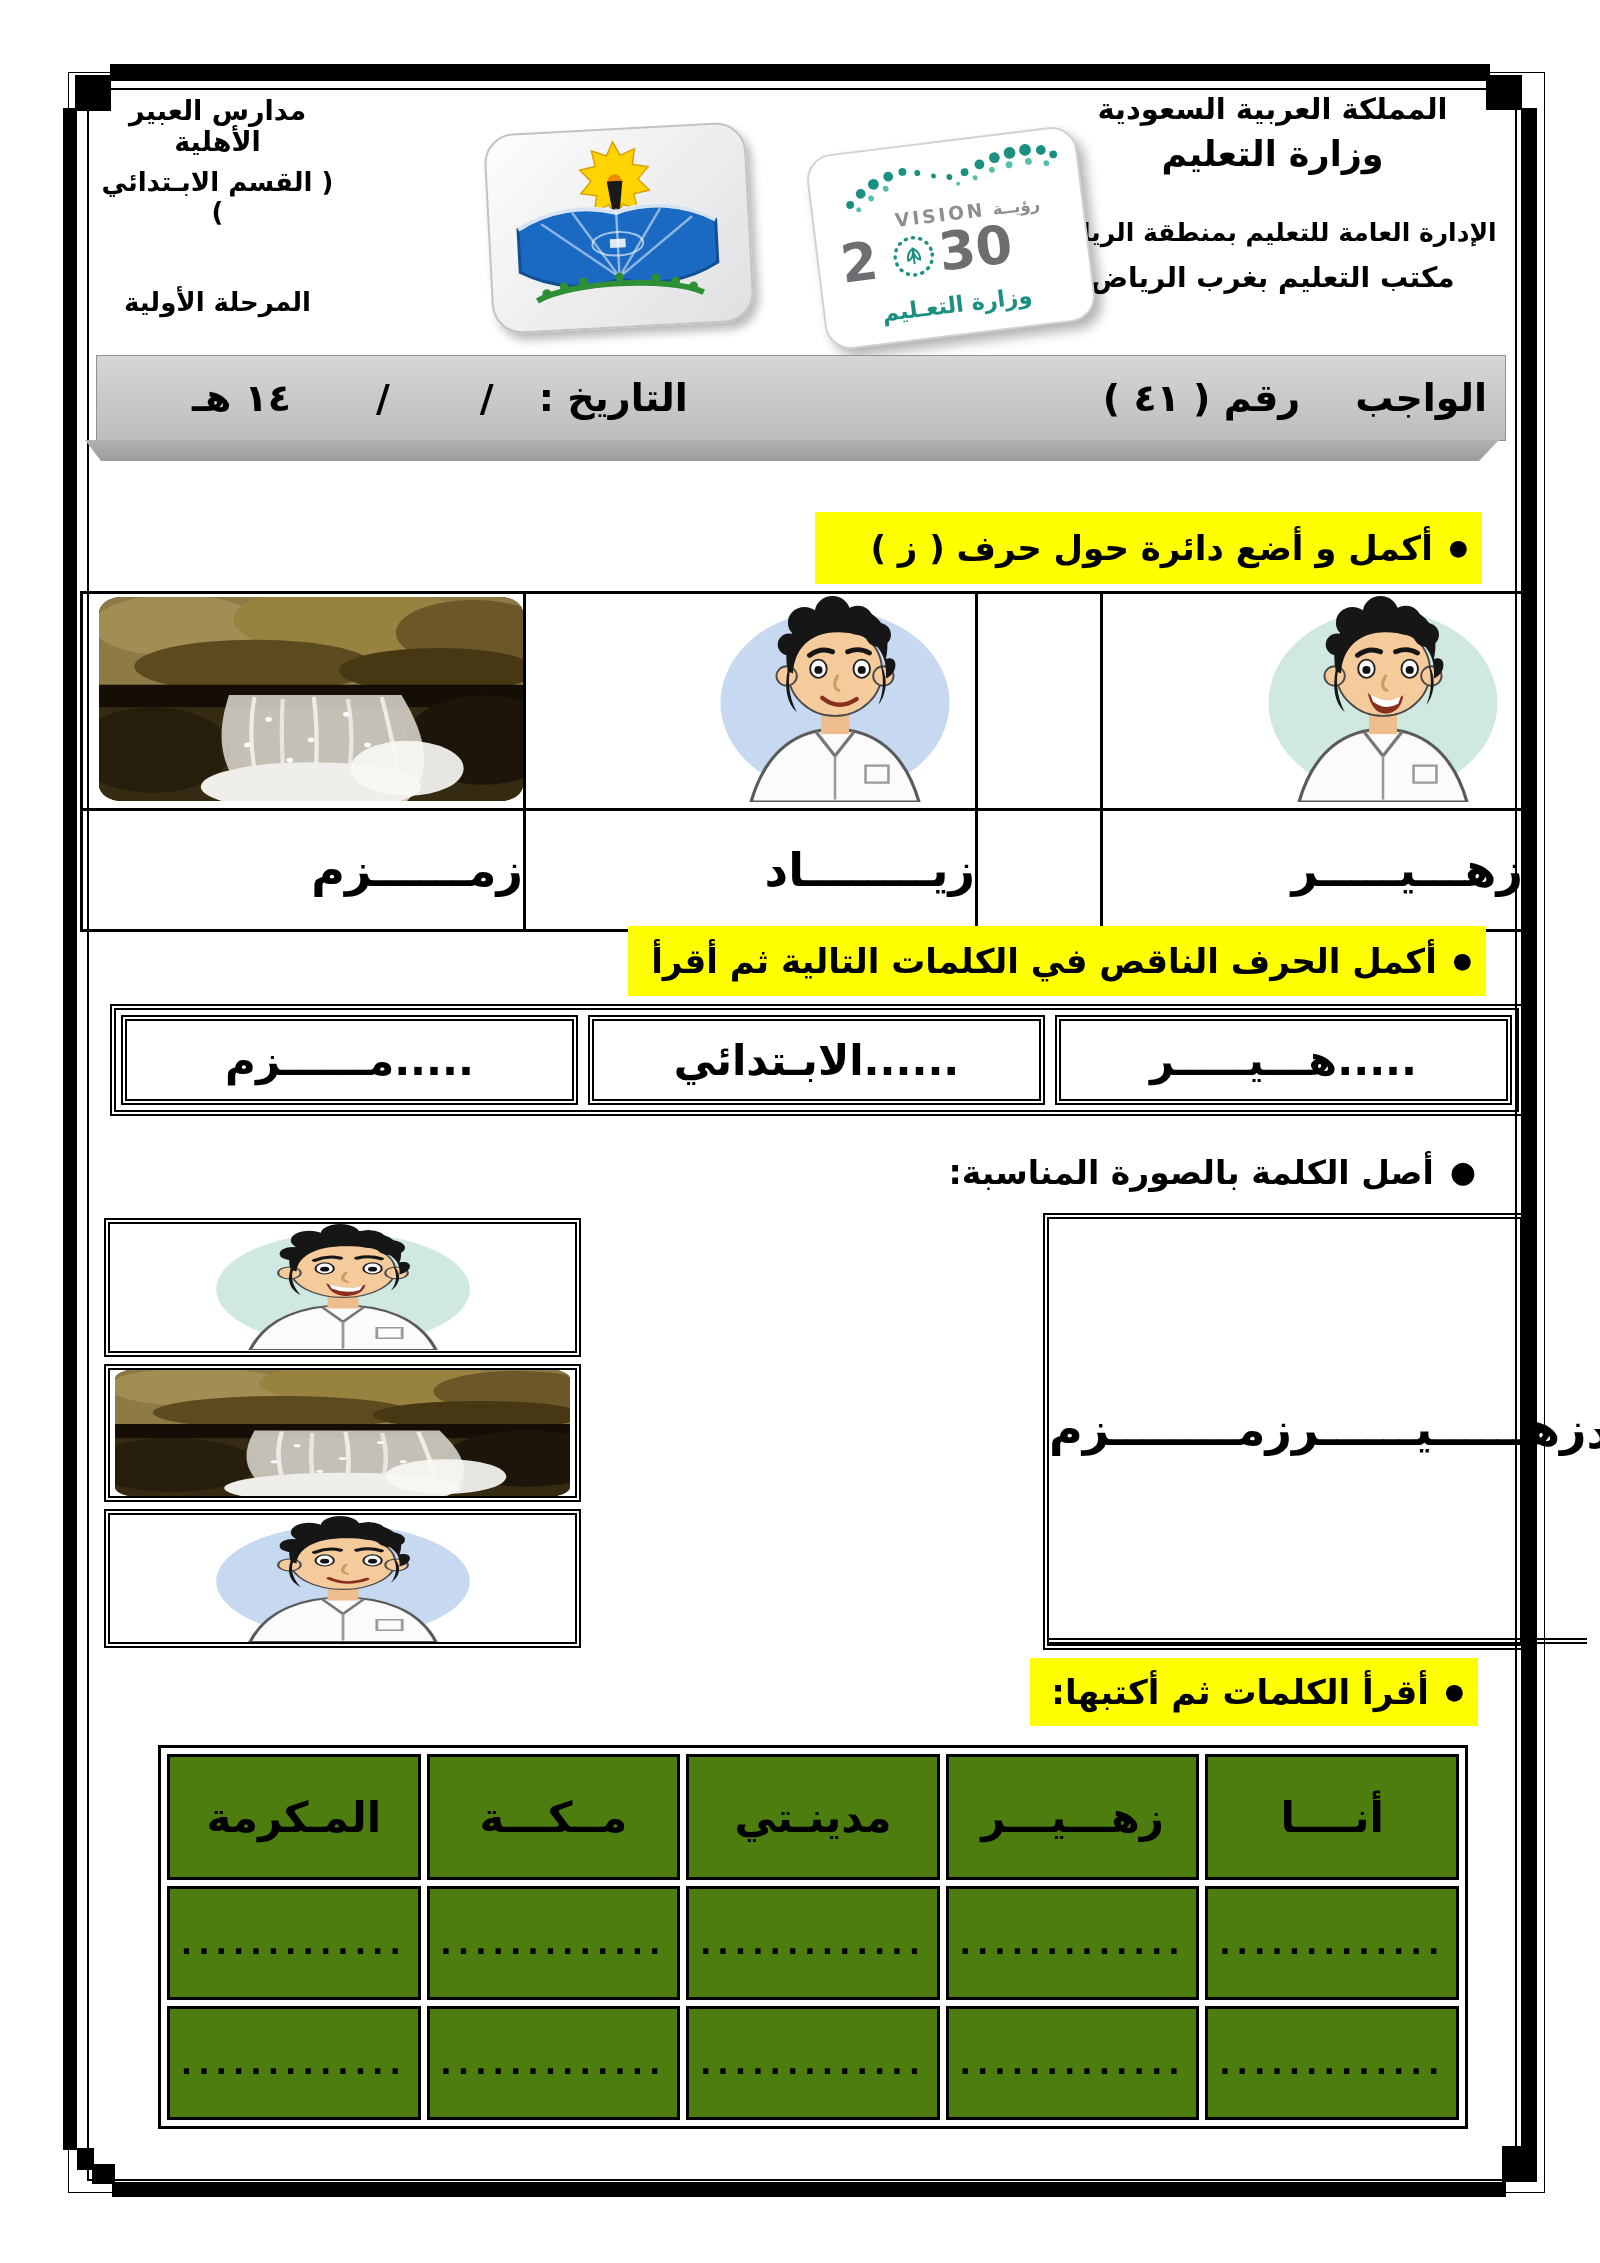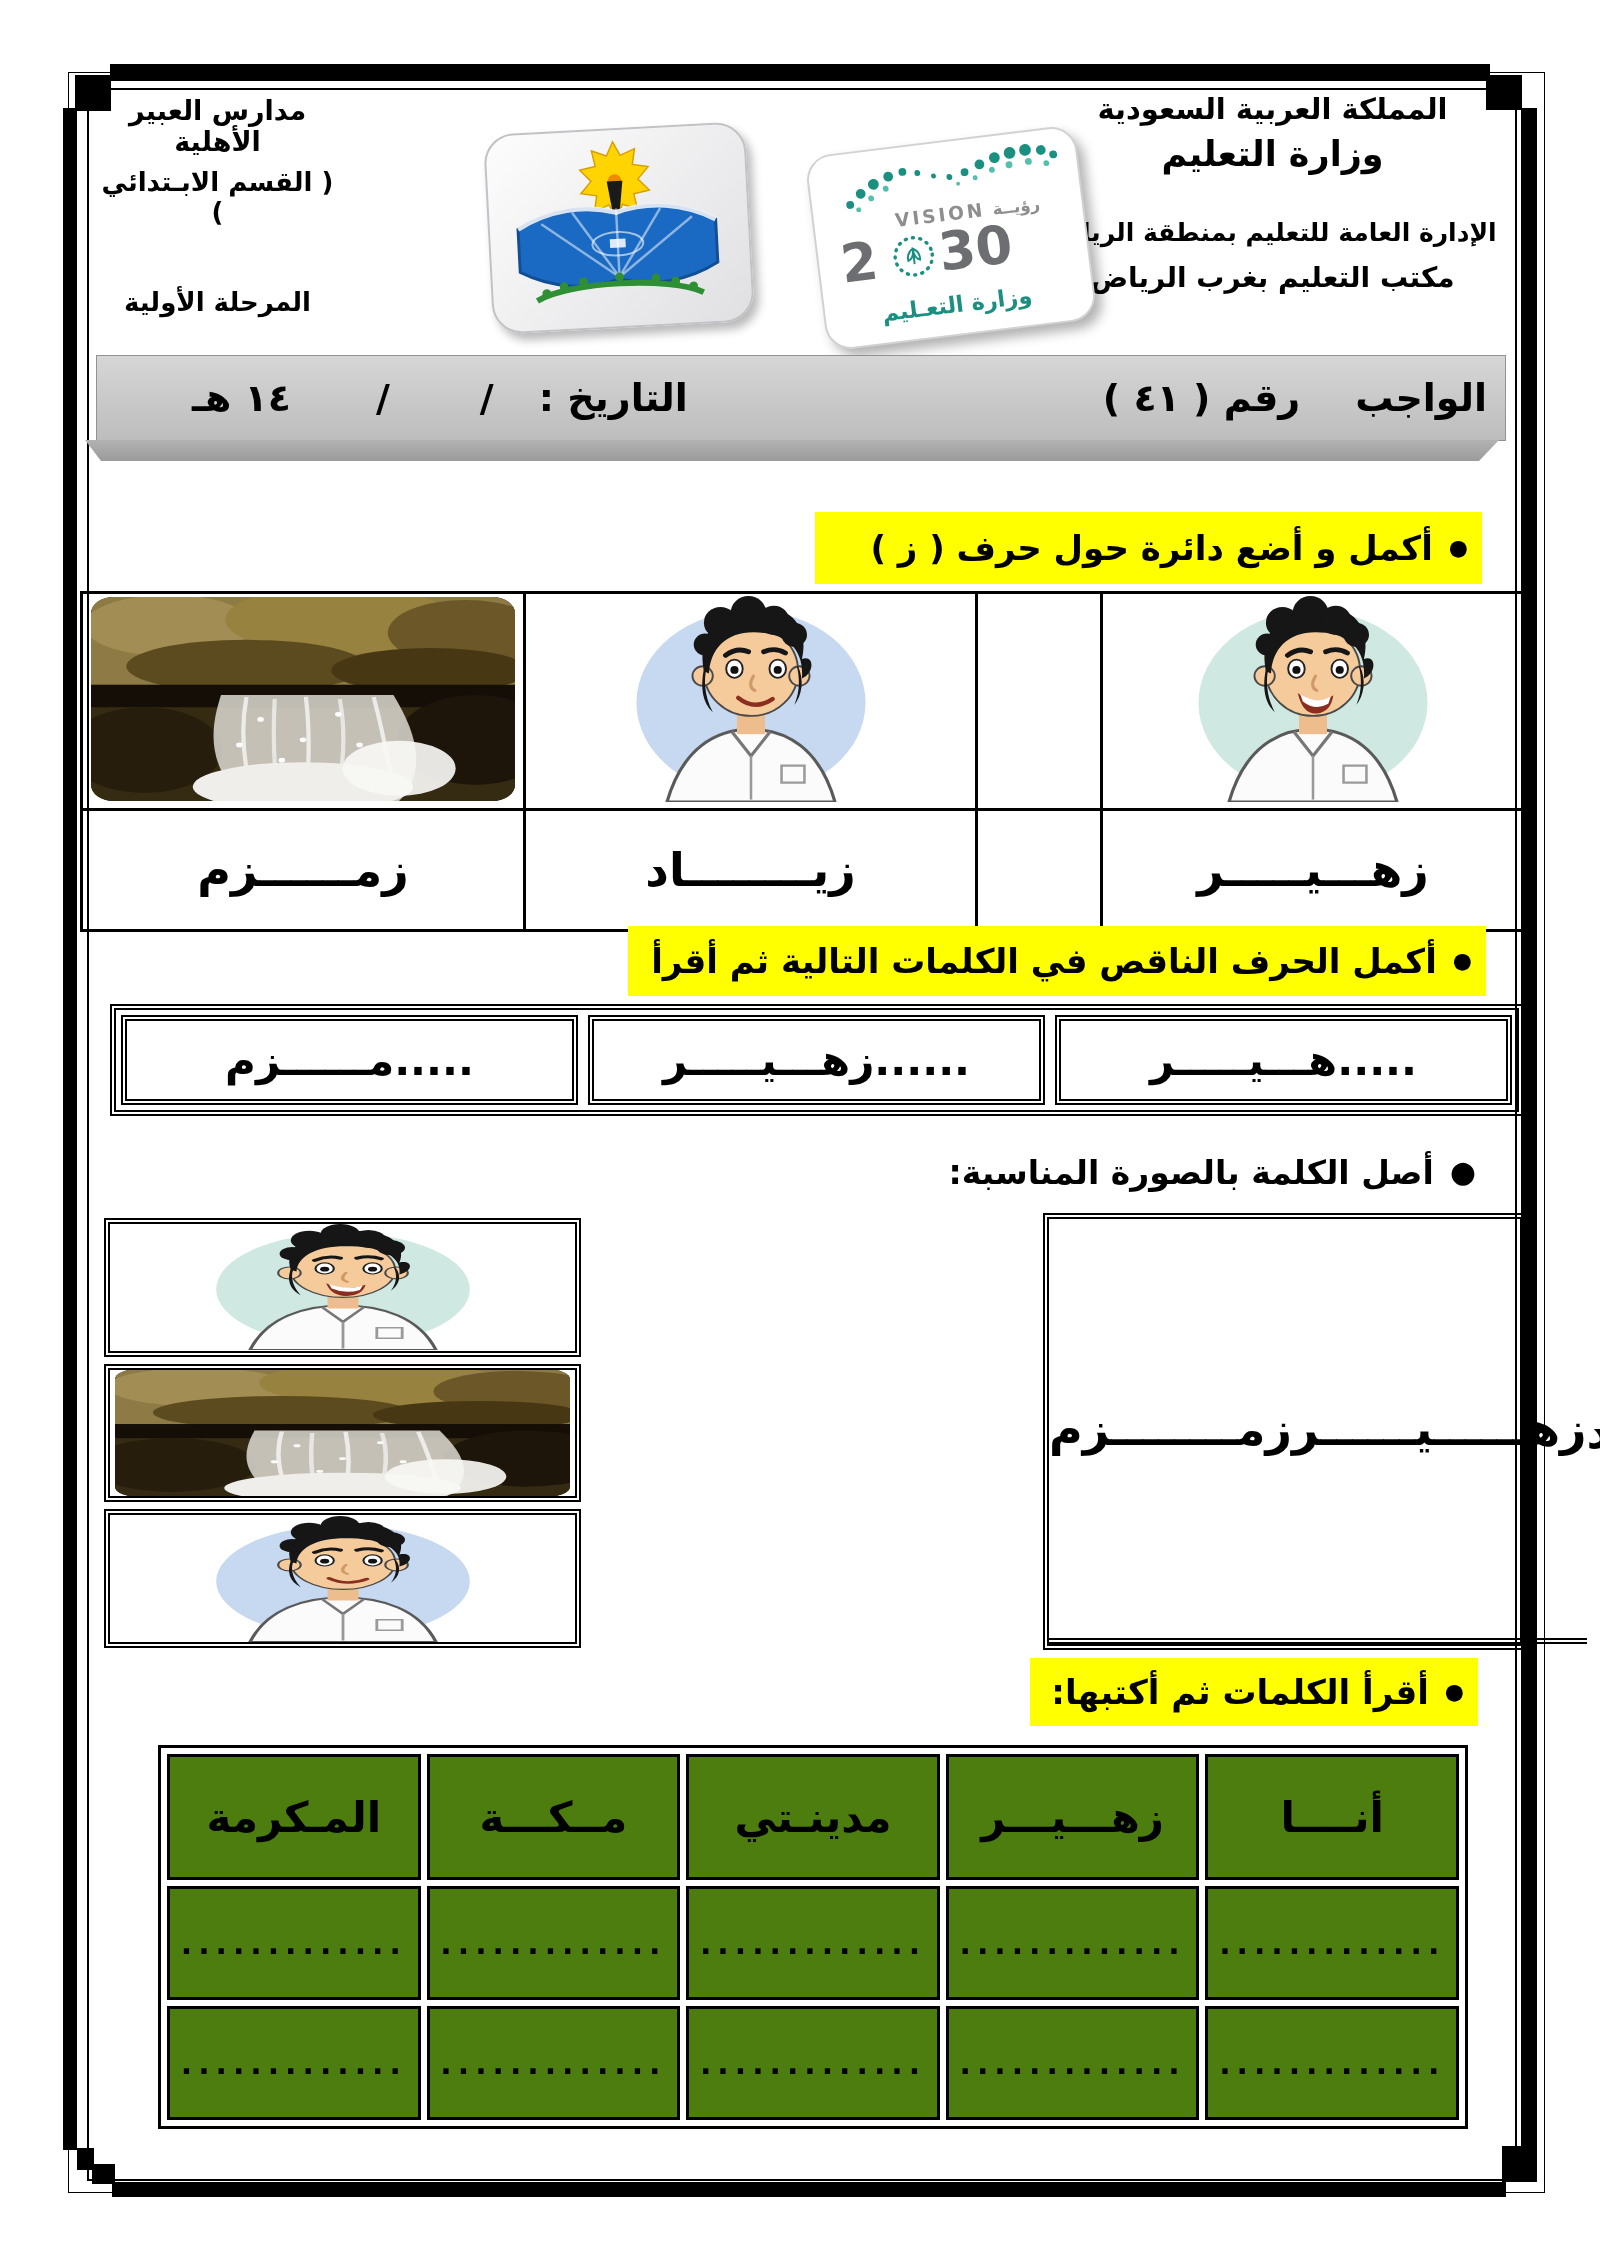--- a/index.html
+++ b/index.html
@@ -40,21 +40,21 @@
   .banner .b-year{margin-right:40px;}
   
   .sec-title{position:absolute;display:flex;direction:rtl;align-items:center;gap:16px;
     font-size:34px;box-sizing:border-box;padding:0 14px;}
   .hl{background:var(--highlight,#ffff00);}
   .bullet{font-size:22px;line-height:1;}
   .bullet.big{font-size:30px;}
   
   table.s1{position:absolute;left:80px;top:591px;width:1443px;border-collapse:collapse;
     table-layout:fixed;direction:rtl;}
-  table.s1 td{border:3px solid #000;text-align:center;vertical-align:middle;padding:0;overflow:hidden;}
+  table.s1 td{border:3px solid #000;vertical-align:middle;padding:0;overflow:hidden;}
   table.s1 tr.r-img td{height:214px;}
   table.s1 tr.r-word td{height:118px;font-size:46px;}
   
   .s2wrap{position:absolute;left:110px;top:1004px;width:1413px;height:112px;border:6px double #000;
     display:flex;direction:rtl;gap:10px;padding:5px;box-sizing:border-box;}
   .s2box{flex:1;border:6px double #000;display:flex;align-items:center;justify-content:center;
     font-size:42px;direction:rtl;}
   
   .s3imgs{position:absolute;left:104px;top:1218px;width:477px;height:430px;
     display:flex;flex-direction:column;gap:7px;}
@@ -310,21 +310,21 @@
 </tbody>
   </table>
 
 <div class="sec-title hl" style="left:628px;top:926px;width:858px;height:70px;">
   <span class="bullet">●</span>
   <span>أكمل الحرف الناقص في الكلمات التالية ثم أقرأ</span>
 </div>
 
 <div class="s2wrap">
   <div class="s2box">.....هـــيـــــر</div>
-  <div class="s2box">......زهـــيـــــر</div>
+  <div class="s2box">......الابـتدائي</div>
   <div class="s2box">.....مــــــزم</div>
 </div>
 
 <div class="sec-title" style="left:700px;top:1142px;width:790px;height:60px;justify-content:flex-start;font-size:33px;">
   <span class="bullet big">●</span>
   <span>أصل الكلمة بالصورة المناسبة:</span>
 </div>
 
 <div class="s3imgs">
   <div class="s3box">

